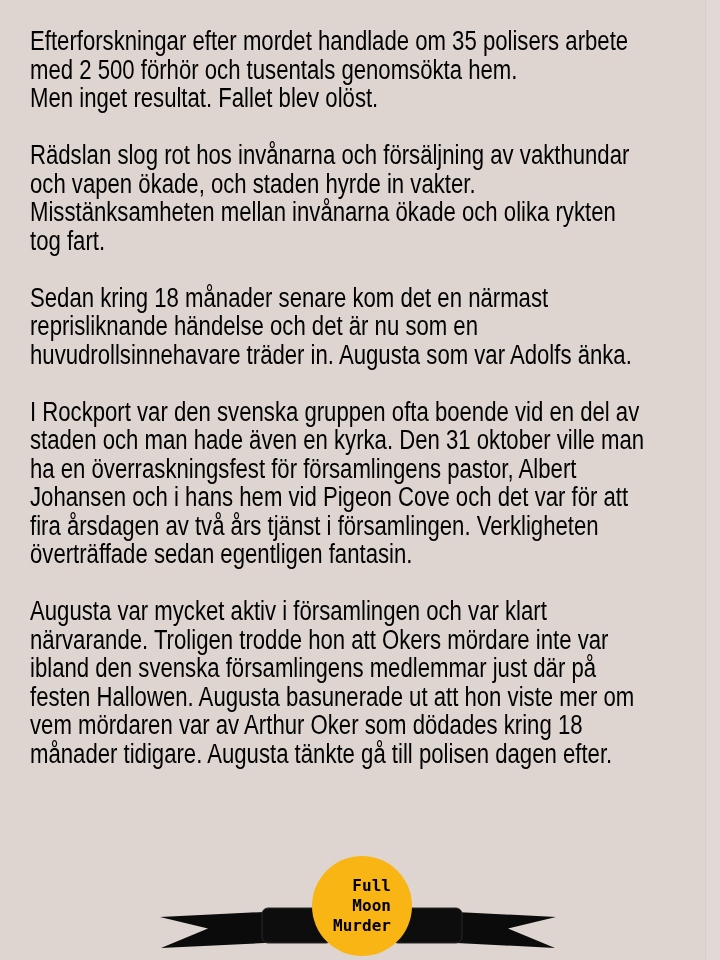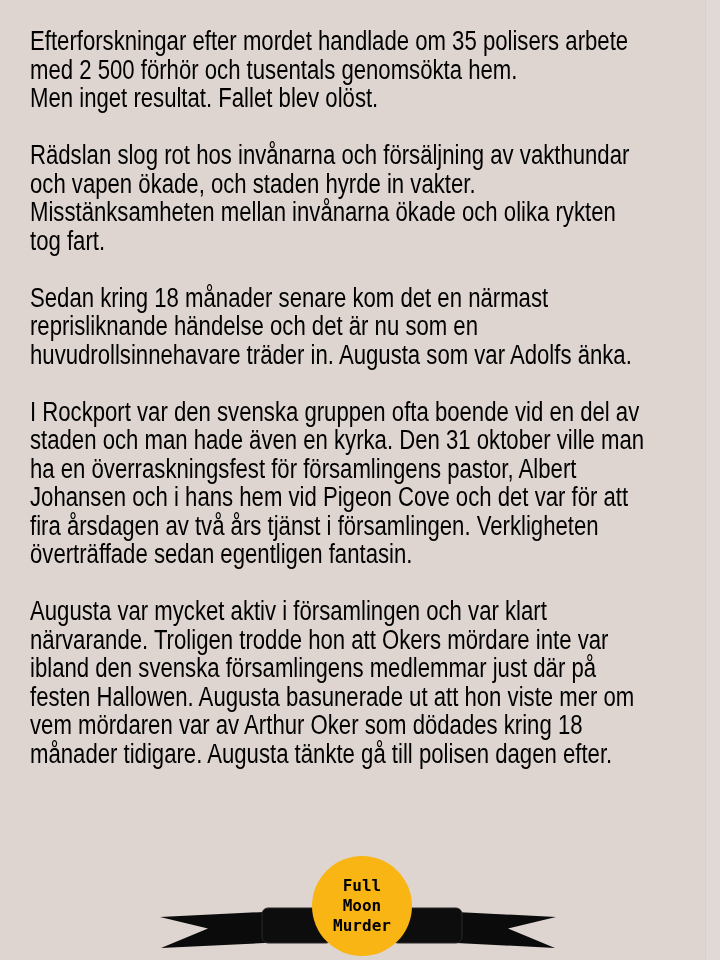--- a/index.html
+++ b/index.html
@@ -53,21 +53,21 @@
     display: flex;
     align-items: center;
     justify-content: center;
   }
   .logo-text {
     font-family: "DejaVu Sans Mono", monospace;
     font-weight: bold;
     font-size: 16px;
     line-height: 20px;
     color: #000;
-    text-align: center;
+    text-align: right;
     white-space: pre-line;
   }
 </style>
 </head>
 <body style="background: rgb(222, 213, 209);">
 
 <div class="page" style="background: rgb(222, 213, 209);">
 
   <div class="page-edge"></div>
 

